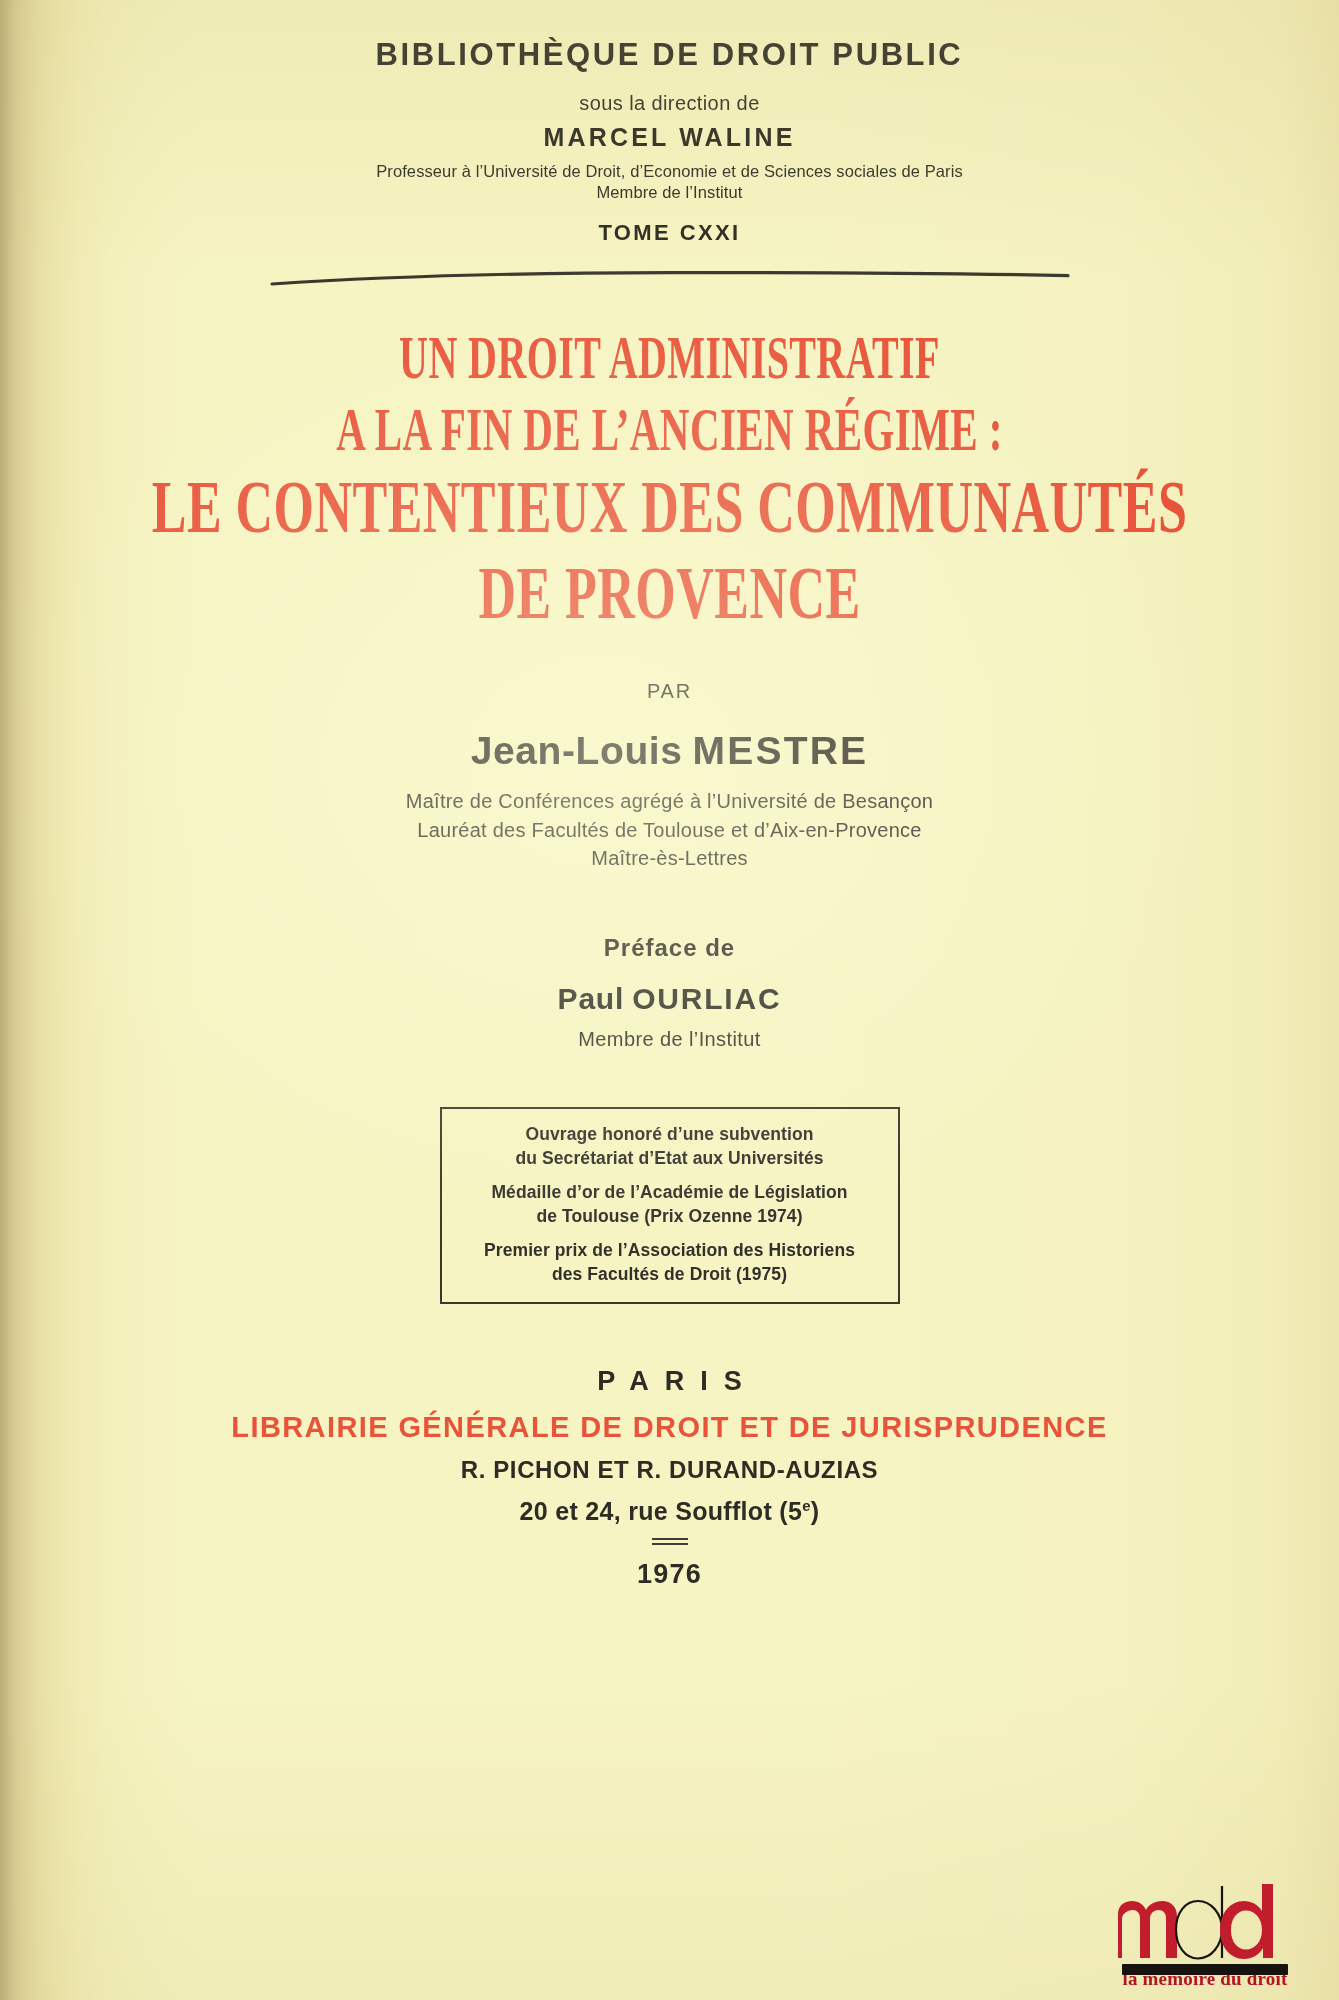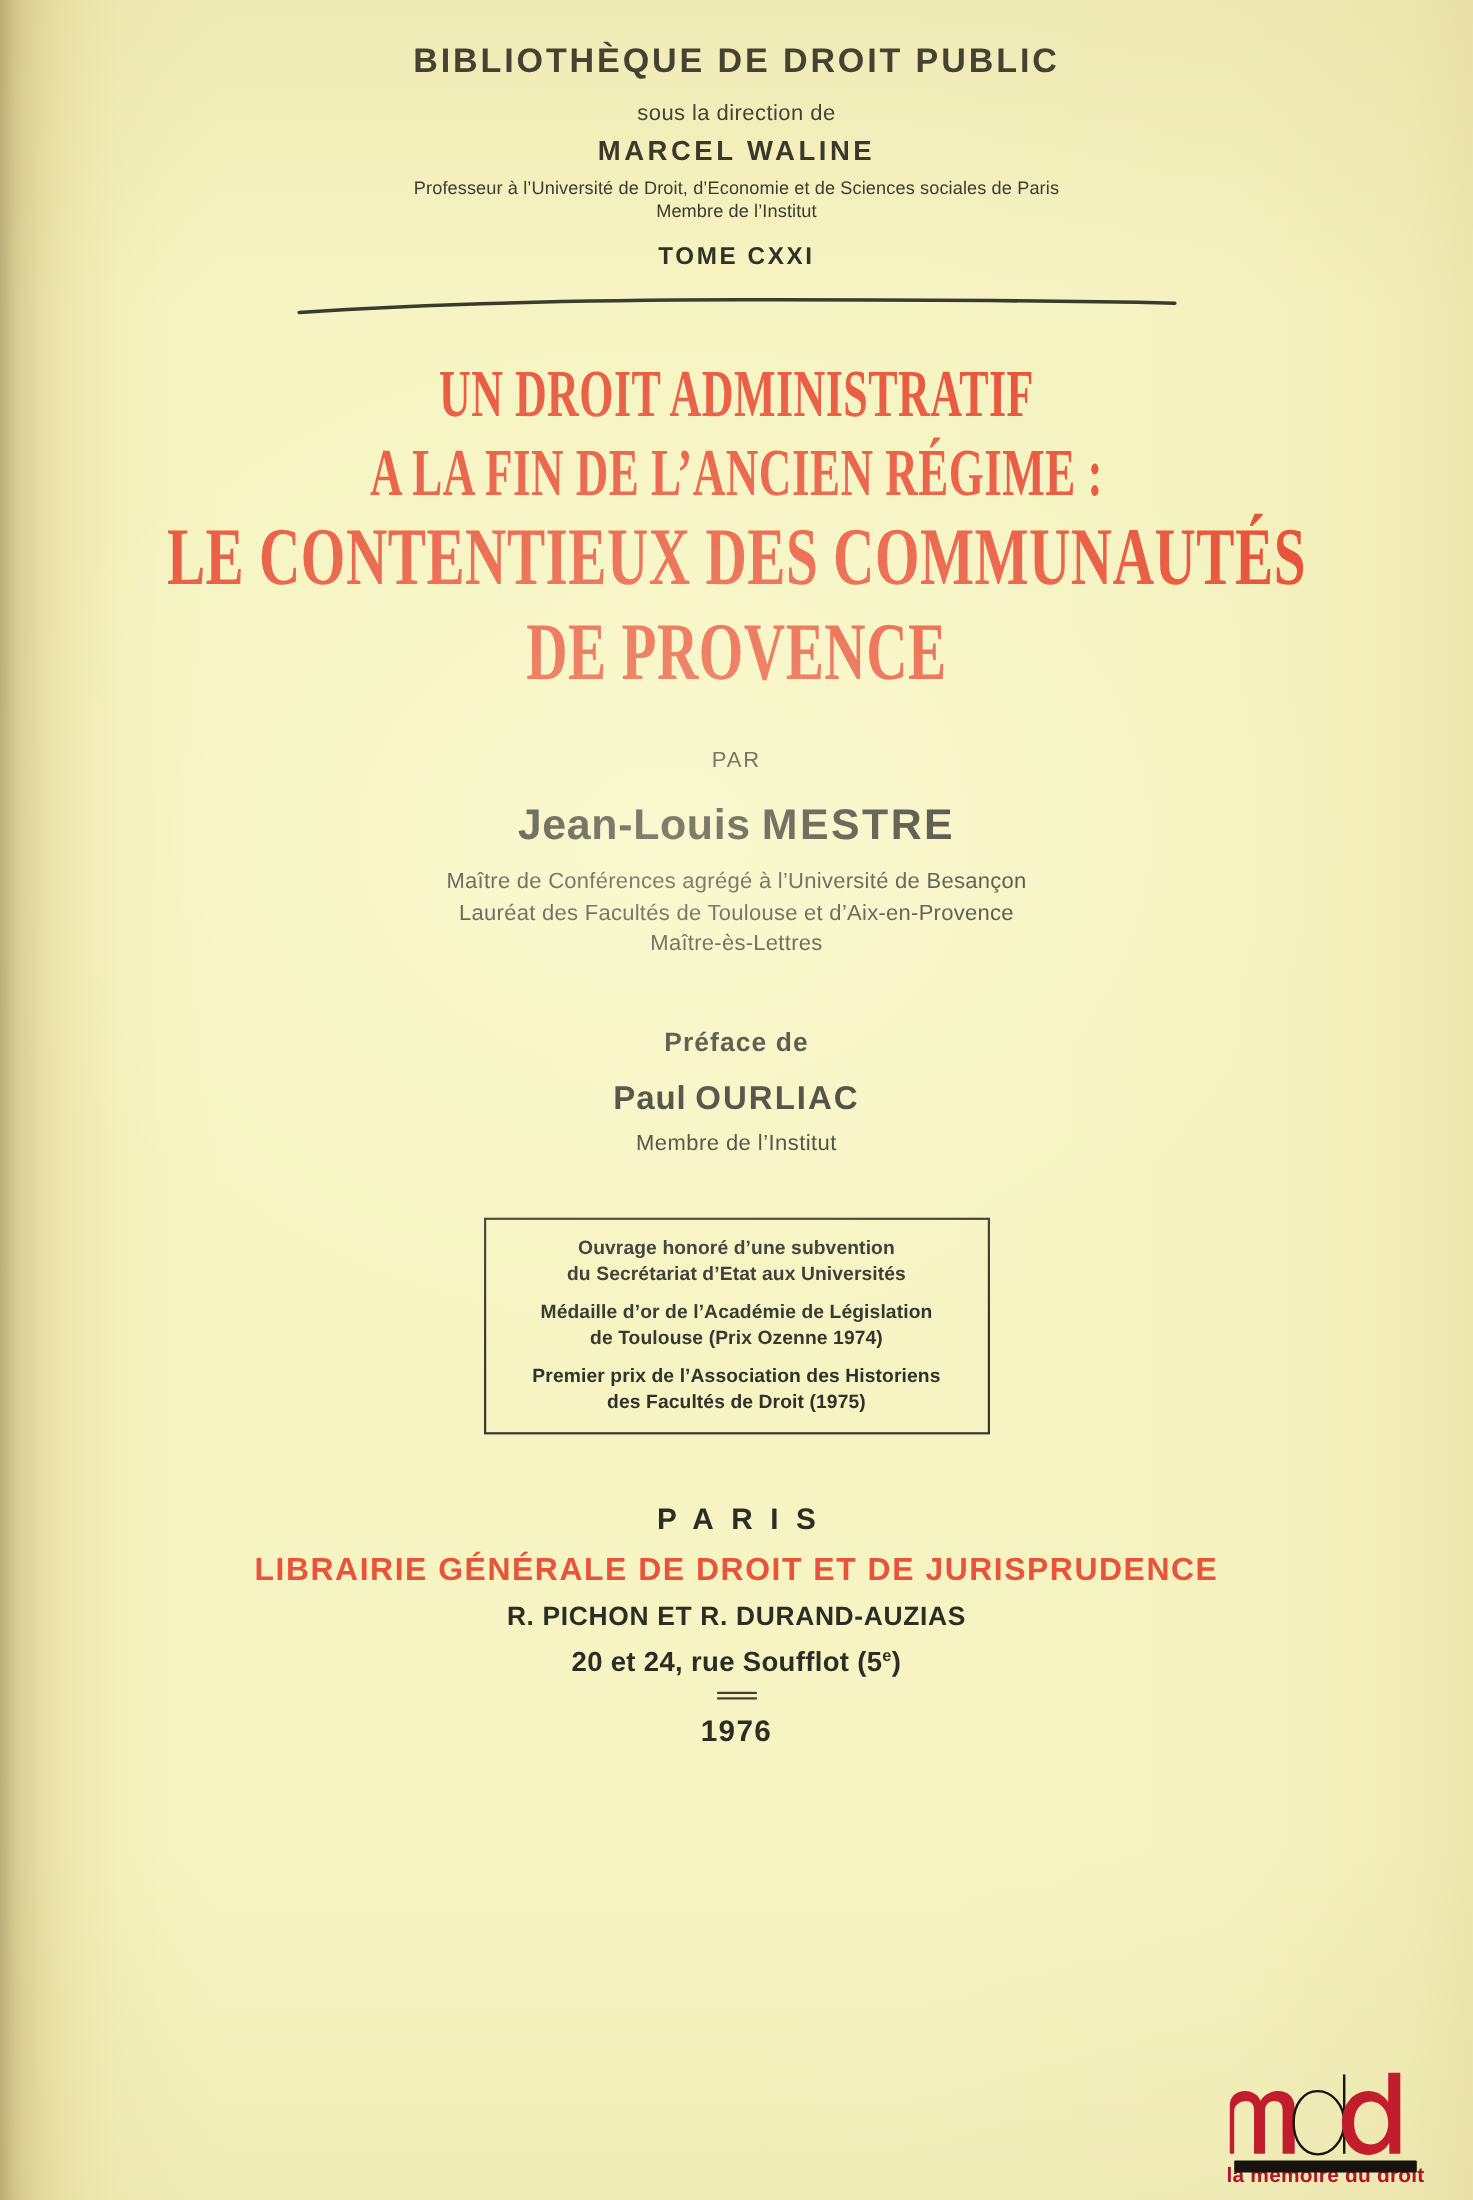--- a/index.html
+++ b/index.html
@@ -271,20 +271,21 @@
   }
 
   
   .logo {
     position: absolute;
     right: 24px;
     bottom: 10px;
     width: 220px;
     text-align: center;
     z-index: 4;
+    font-family: Liberation Serif, serif;
   }
   .logo-mark {
     position: relative;
     height: 78px;
     width: 190px;
     margin: 0 auto;
   }
   .logo-mark svg { display: block; }
   .logo-bar {
     width: 166px;

